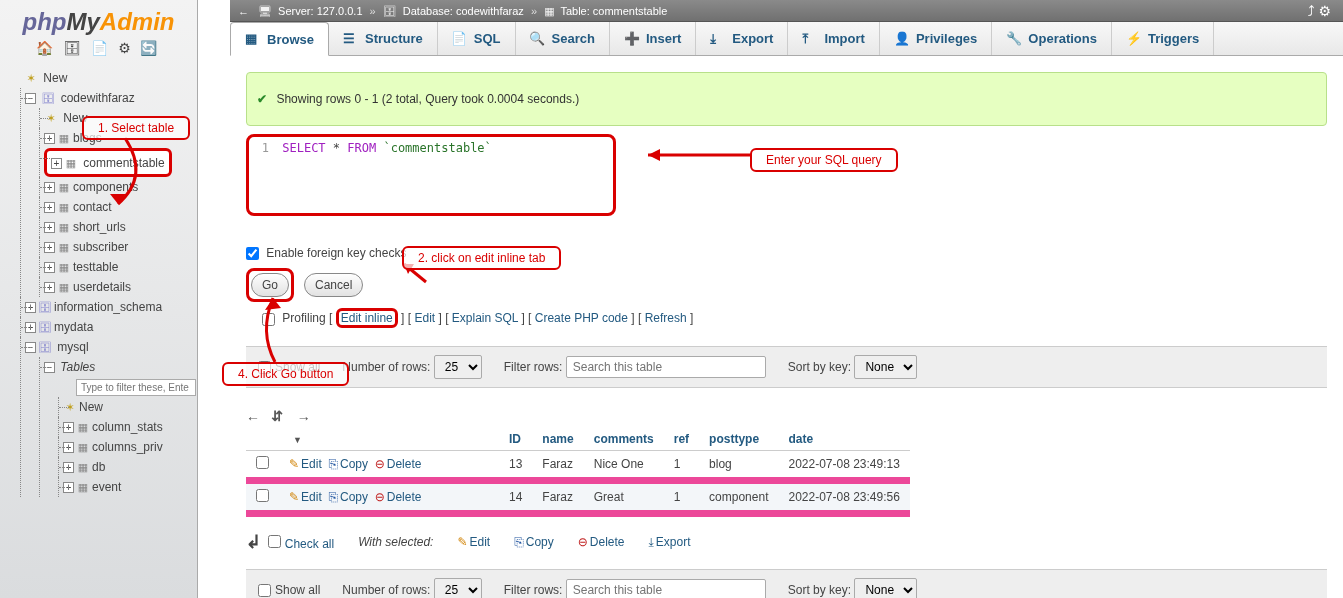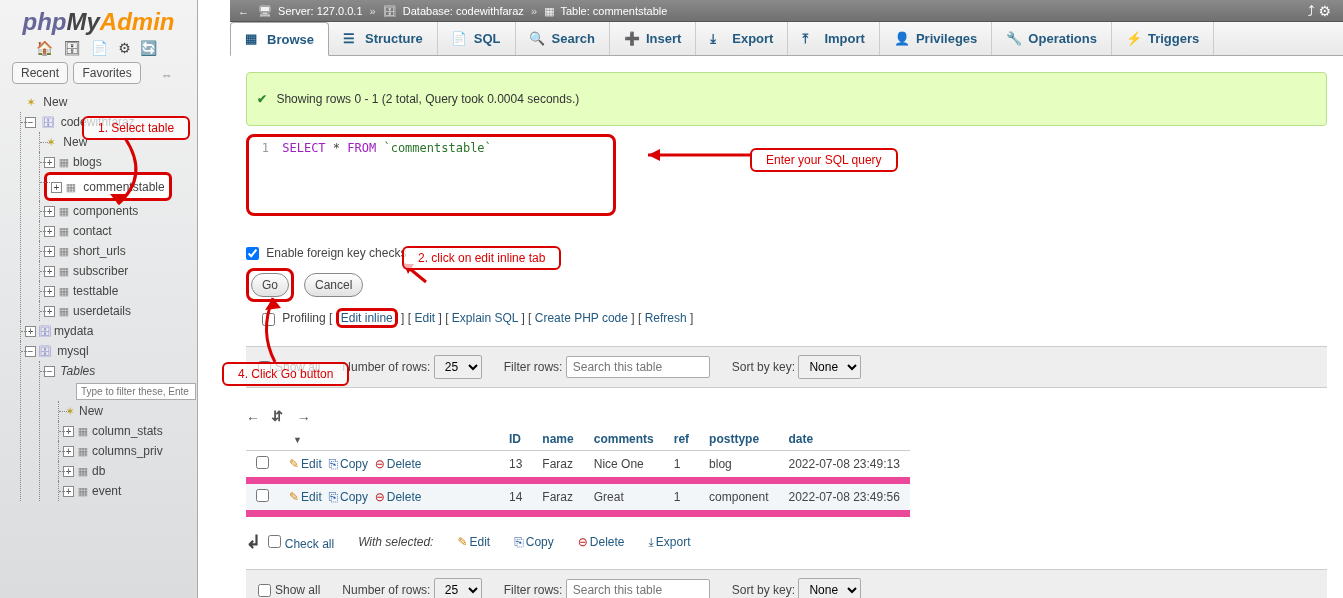--- a/index.html
+++ b/index.html
@@ -258,21 +258,21 @@
     font-size: 12px;
     margin-bottom: 20px;
   }
   .grey-panel .chk { display:flex; align-items:center; gap:4px;}
   .grey-panel select, .grey-panel input[type=text] {
     border: 1px solid #aaa;
     padding: 3px 6px;
     font-size: 12px;
     border-radius: 2px;
   }
-  .filter-field { width: 144px; }
+  .filter-field { width: 200px; }
 
   .sort-row {
     font-weight: bold;
     color: #555;
     margin: 4px 0;
   }
   .sort-arrow {
     display:inline-block;
     width: 22px;
     font-size: 14px;
@@ -364,25 +364,20 @@
 <div class="sidebar">
   <div class="logo">
     <span class="php">php</span><span class="my">My</span><span class="admin">Admin</span>
   </div>
   <div class="toolbar-icons">
     <span>🏠</span>
     <span>🗄</span>
     <span>📄</span>
     <span>⚙</span>
     <span>🔄</span>
-  </div>
-  <div class="side-tabs">
-    <span class="side-tab-btn">Recent</span>
-    <span class="side-tab-btn">Favorites</span>
-    <span class="link-anchor">⇔</span>
   </div>
 
   <div class="tree">
     <ul>
       <li class="no-branch">
         <span class="new-ico">✶</span>
         <span class="label">New</span>
       </li>
       <li>
         <span class="expander">−</span>
@@ -401,20 +396,21 @@
             </span>
           </li>
           <li><span class="expander">+</span><span class="tbl-ico">▦</span><span class="label">components</span></li>
           <li><span class="expander">+</span><span class="tbl-ico">▦</span><span class="label">contact</span></li>
           <li><span class="expander">+</span><span class="tbl-ico">▦</span><span class="label">short_urls</span></li>
           <li><span class="expander">+</span><span class="tbl-ico">▦</span><span class="label">subscriber</span></li>
           <li><span class="expander">+</span><span class="tbl-ico">▦</span><span class="label">testtable</span></li>
           <li><span class="expander">+</span><span class="tbl-ico">▦</span><span class="label">userdetails</span></li>
         </ul>
       </li>
+      <li><span class="expander">+</span><span class="db-ico">🗄</span><span class="label">information_schema</span></li>
       <li><span class="expander">+</span><span class="db-ico">🗄</span><span class="label">mydata</span></li>
       <li>
         <span class="expander">−</span><span class="db-ico">🗄</span>
         <span class="label">mysql</span>
         <ul>
           <li>
             <span class="expander">−</span>
             <span class="label" style="font-style:italic">Tables</span>
             <ul>
               <li class="no-branch">

